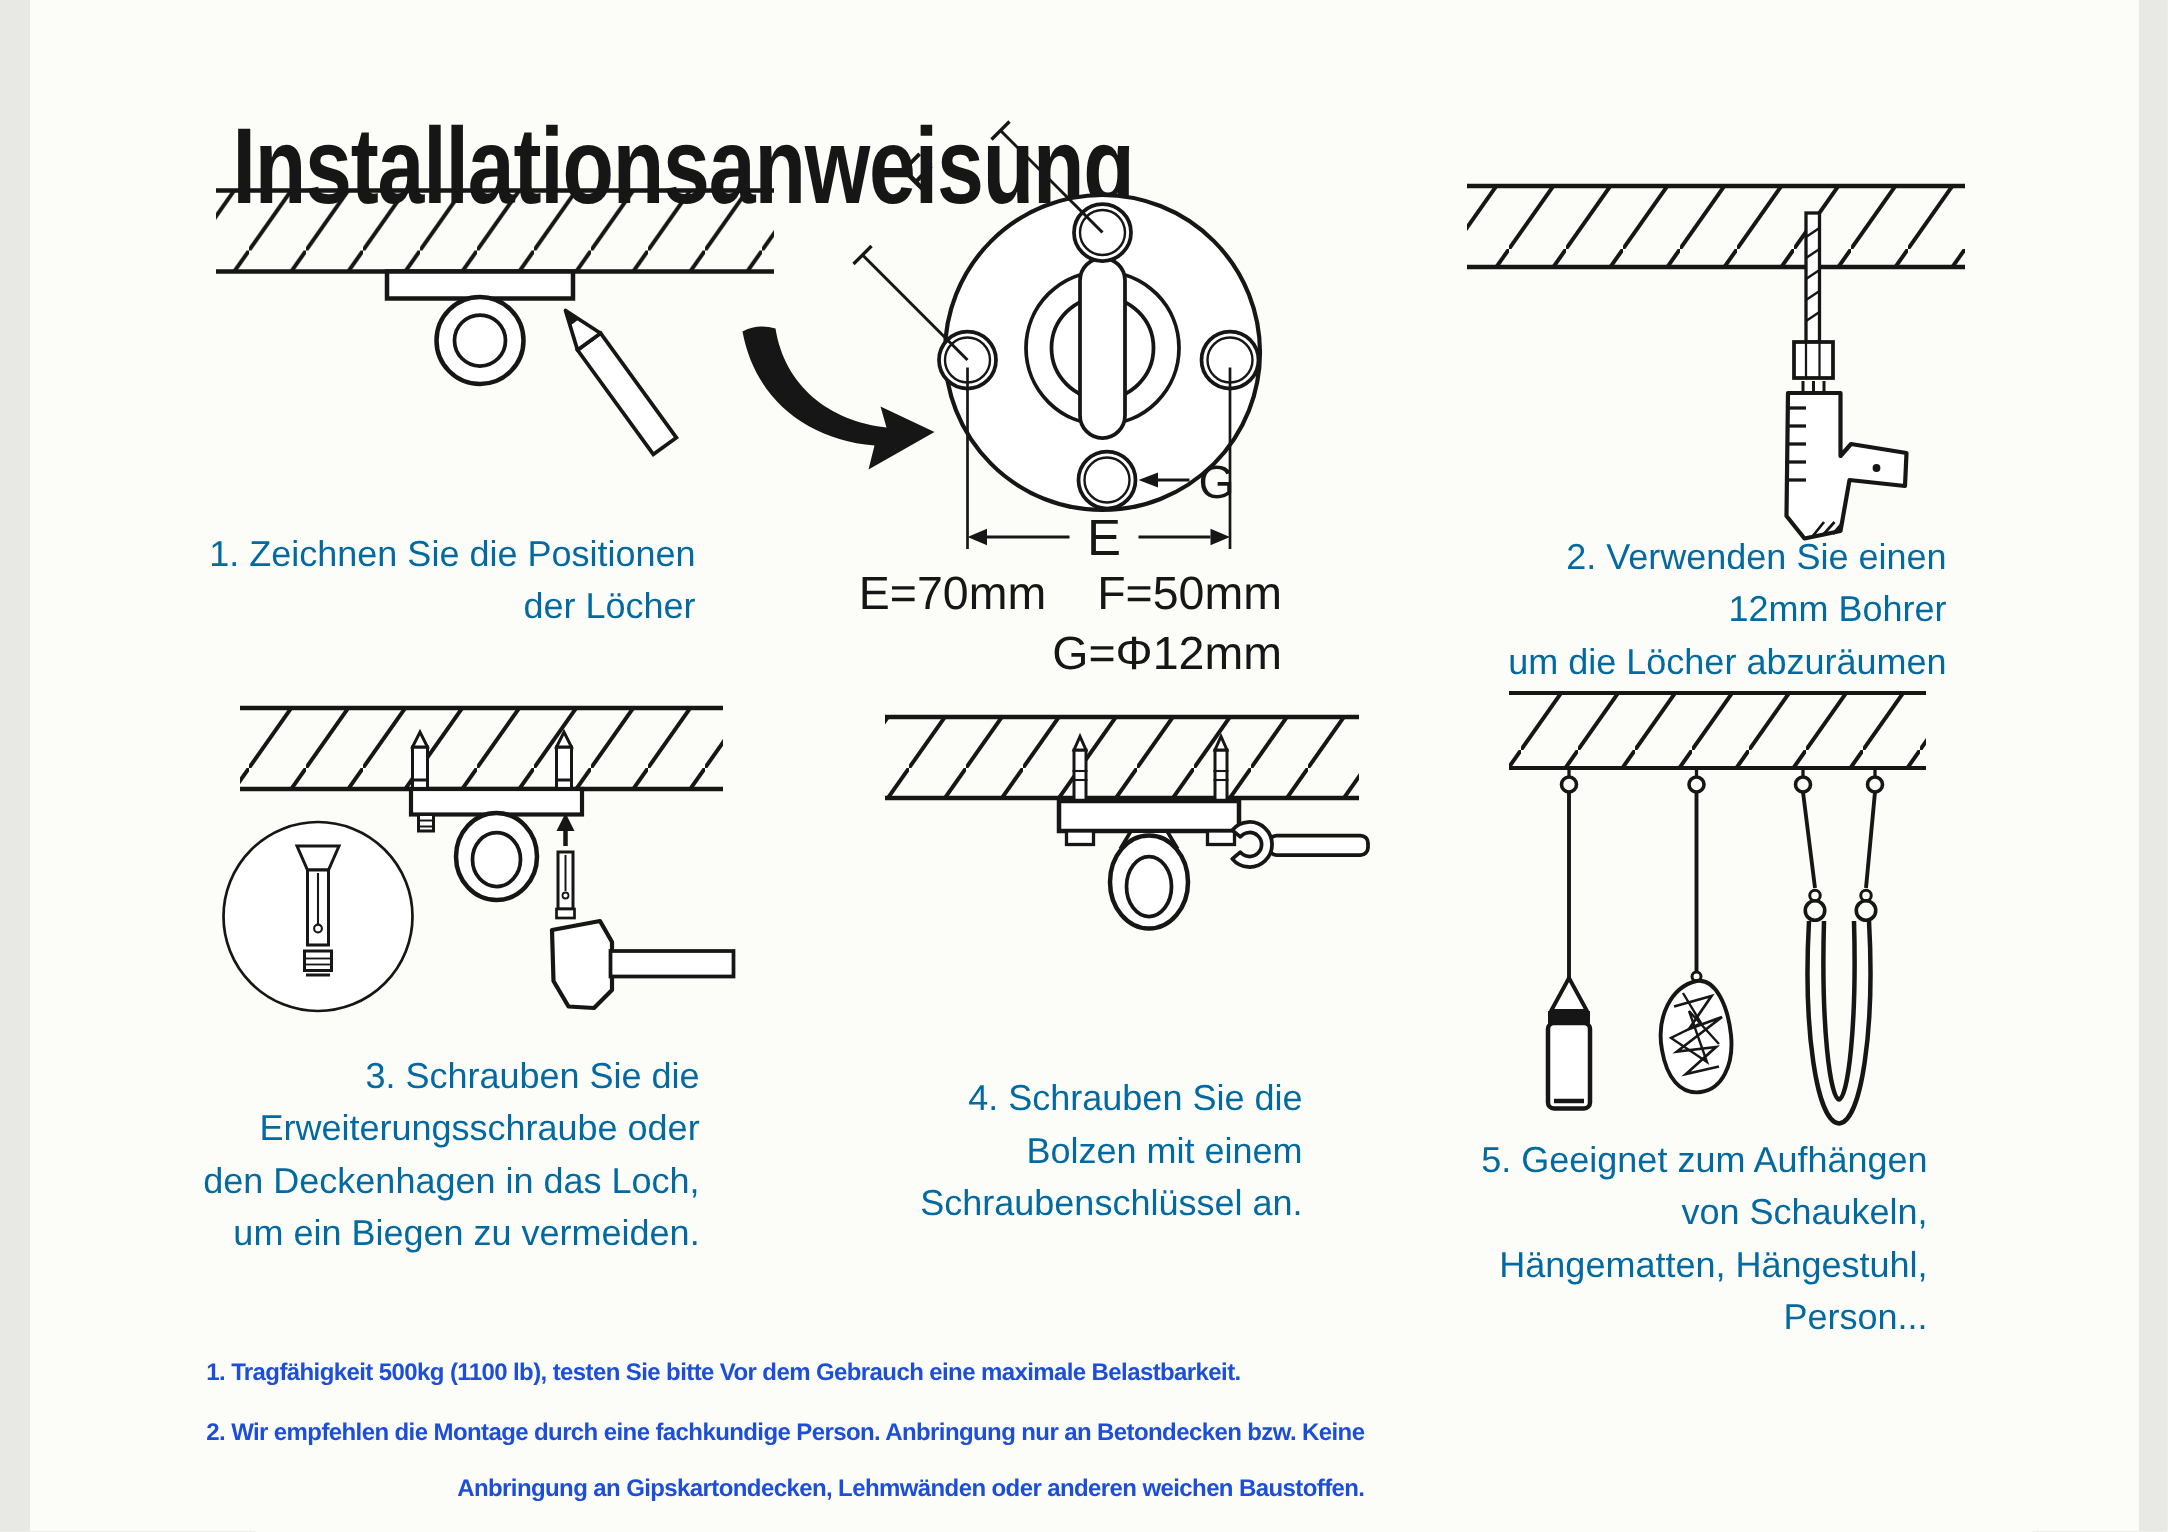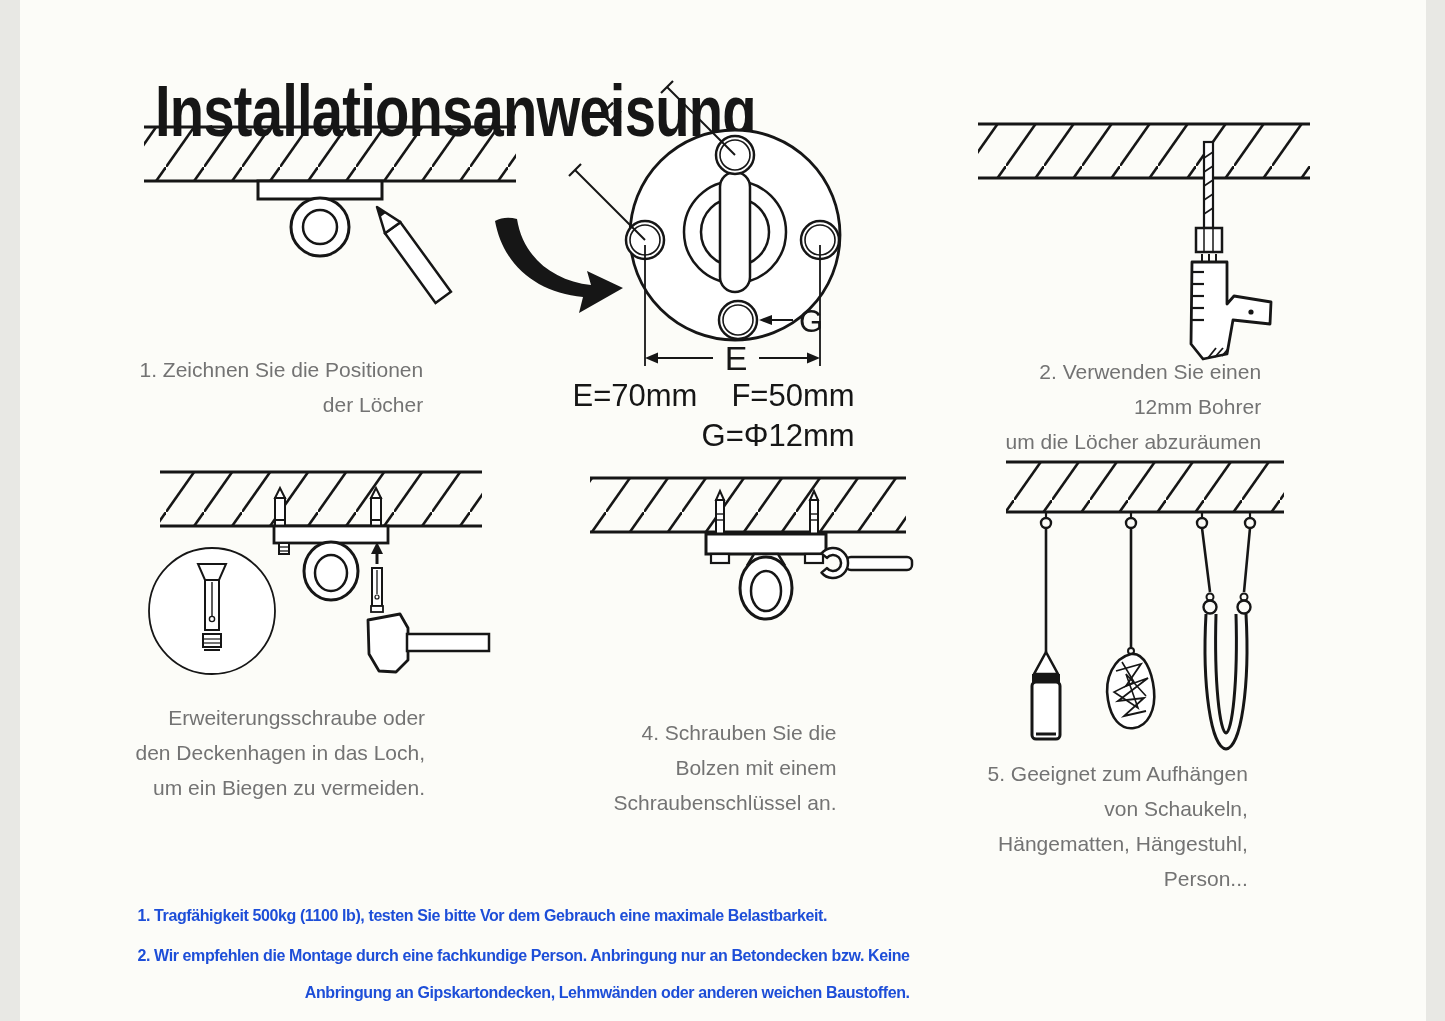--- a/index.html
+++ b/index.html
@@ -1,20 +1,20 @@
 <!DOCTYPE html>
 <html><head>
 <meta charset="utf-8">
 <style>
   html,body{margin:0;padding:0;background:#e8e8e4;}
   .page{position:relative;width:1406px;height:1021px;background:#fcfcf8;
         font-family:"Liberation Sans",sans-serif;color:#161616;overflow:hidden;margin:0 auto;text-align:right;}
   .title{position:absolute;left:135px;top:22px;font-size:72px;font-weight:bold;
          letter-spacing:-1px;transform:scaleX(0.78);transform-origin:left top;white-space:nowrap;}
-  .caption{position:absolute;font-size:21px;line-height:35px;color:#737373;white-space:nowrap;}
+  .caption{position:absolute;font-size:24px;line-height:35px;color:#0369a1;white-space:nowrap;}
   .caption .ind-sm{margin-left:36px;}
   .caption .ind-md{margin-left:38px;}
   .caption .ind-xs{margin-left:14px;}
   .dims{position:absolute;left:553px;top:376px;font-size:31px;line-height:40px;white-space:nowrap;}
   .dims .gap{display:inline-block;width:34px;}
   .notice-head{position:absolute;left:118px;top:844px;font-size:37px;font-weight:bold;}
   .note{position:absolute;font-size:16px;font-weight:bold;letter-spacing:-0.4px;
         line-height:37px;white-space:nowrap;color:#1d4ed8;}
   svg{position:absolute;overflow:visible;}
   svg text{font-family:"Liberation Sans",sans-serif;fill:#161616;}
@@ -278,20 +278,21 @@
     <div>G=Φ12mm</div>
   </div>
 
   <div class="caption" style="left:948px;top:354px;">
     <div>2. Verwenden Sie einen</div>
     <div class="ind-md">12mm Bohrer</div>
     <div class="ind-md">um die Löcher abzuräumen</div>
   </div>
 
   <div class="caption" style="left:116px;top:700px;">
+    <div>3. Schrauben Sie die</div>
     <div>Erweiterungsschraube oder</div>
     <div>den Deckenhagen in das Loch,</div>
     <div>um ein Biegen zu vermeiden.</div>
   </div>
 
   <div class="caption" style="left:594px;top:703px;margin-top:12px;">
     <div class="ind-xs">4. Schrauben Sie die</div>
     <div>Bolzen mit einem</div>
     <div>Schraubenschlüssel an.</div>
   </div>

